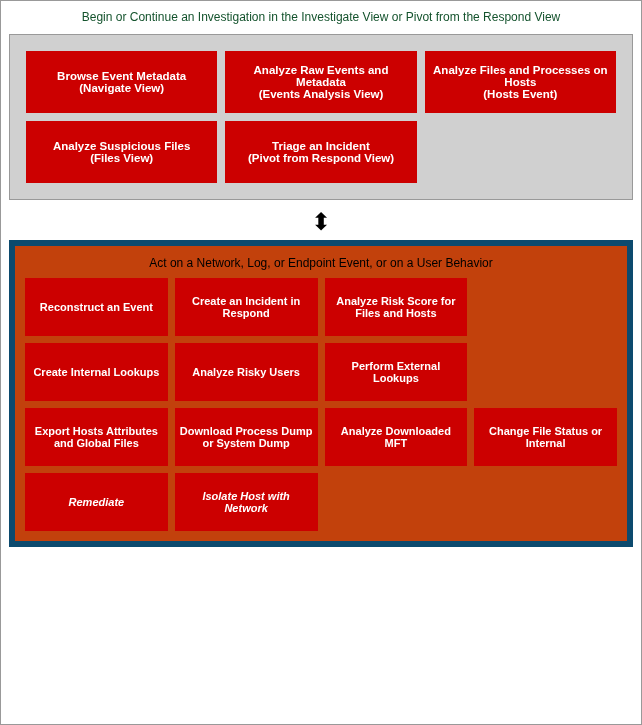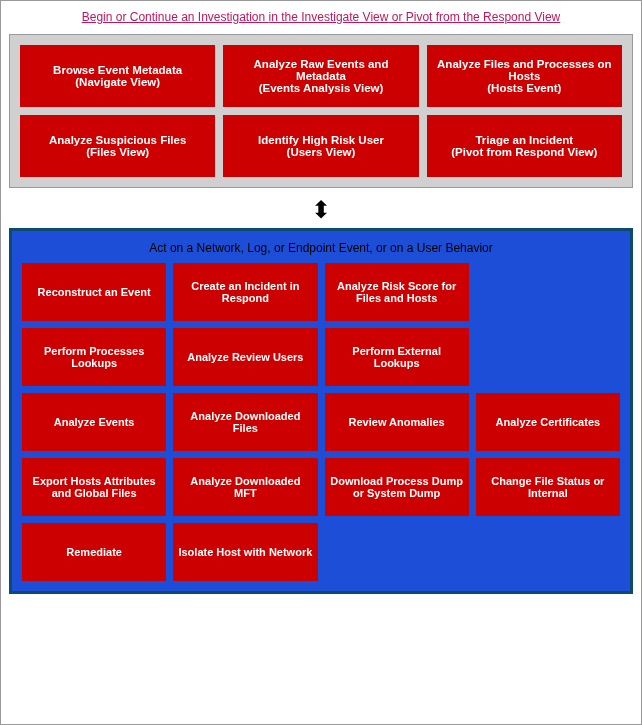--- a/index.html
+++ b/index.html
@@ -15,28 +15,27 @@
       padding: 8px;
     }
 
     .top-header {
       text-align: center;
       font-size: 12px;
       margin-bottom: 8px;
       line-height: 1.4;
     }
     .top-header span {
-      text-decoration: underline;
-      color: #be185d;
+      color: #14532d;
     }
 
     .top-section {
       background: #d0d0d0;
       border: 1px solid #999;
-      padding: 10px;
+      padding: 16px;
       margin-bottom: 4px;
     }
 
     .grid-2row {
       display: grid;
       grid-template-columns: repeat(3, 1fr);
       gap: 8px;
     }
 
     .red-box {
@@ -54,42 +53,43 @@
     }
 
     .arrow-section {
       text-align: center;
       font-size: 24px;
       padding: 4px 0;
       color: #000;
     }
 
     .bottom-section {
-      background: #1d4ed8;
-      border: 3px solid #0c4a6e;
+      background: #c2410c;
+      border: 6px solid #0c4a6e;
       padding: 10px;
     }
 
     .bottom-header {
       text-align: center;
       font-size: 12px;
       margin-bottom: 8px;
     }
 
     .grid-row {
       display: grid;
       grid-template-columns: repeat(4, 1fr);
       gap: 7px;
       margin-bottom: 7px;
     }
 
     .last-row {
       display: grid;
       grid-template-columns: repeat(4, 1fr);
       gap: 7px;
+      font-style: italic;
     }
 
     .red-box-sm {
       background: #cc0000;
       color: #fff;
       font-size: 11px;
       font-weight: bold;
       text-align: center;
       padding: 8px 5px;
       display: flex;
@@ -117,57 +117,49 @@
 
       <div class="red-box" style="white-space:pre-line;">Browse Event Metadata
 (Navigate View)</div>
       <div class="red-box" style="white-space:pre-line;">Analyze Raw Events and Metadata
 (Events Analysis View)</div>
       <div class="red-box" style="white-space:pre-line;">Analyze Files and Processes on Hosts
 (Hosts Event)</div>
 
       <div class="red-box" style="white-space:pre-line;">Analyze Suspicious Files
 (Files View)</div>
-      <div class="red-box" style="white-space:pre-line;">Identify High Risk User
-(Users View)</div>
       <div class="red-box" style="white-space:pre-line;">Triage an Incident
 (Pivot from Respond View)</div>
     </div>
   </div>
 
   <div class="arrow-section">
     <span>⬍</span>
   </div>
 
   <div class="bottom-section">
     <div class="bottom-header">Act on a Network, Log, or Endpoint Event, or on a User Behavior</div>
 
     <div class="grid-row">
       <div class="red-box-sm">Reconstruct an Event</div>
       <div class="red-box-sm">Create an Incident in Respond</div>
       <div class="red-box-sm">Analyze Risk Score for Files and Hosts</div>
     </div>
 
     <div class="grid-row">
-      <div class="red-box-sm">Perform Processes Lookups</div>
-      <div class="red-box-sm">Analyze Review Users</div>
+      <div class="red-box-sm">Create Internal Lookups</div>
+      <div class="red-box-sm">Analyze Risky Users</div>
       <div class="red-box-sm">Perform External Lookups</div>
     </div>
 
-    <div class="grid-row">
-      <div class="red-box-sm">Analyze Events</div>
-      <div class="red-box-sm">Analyze Downloaded Files</div>
-      <div class="red-box-sm">Review Anomalies</div>
-      <div class="red-box-sm">Analyze Certificates</div>
-    </div>
 
     <div class="grid-row">
       <div class="red-box-sm">Export Hosts Attributes and Global Files</div>
+      <div class="red-box-sm">Download Process Dump or System Dump</div>
       <div class="red-box-sm">Analyze Downloaded MFT</div>
-      <div class="red-box-sm">Download Process Dump or System Dump</div>
       <div class="red-box-sm">Change File Status or Internal</div>
     </div>
 
     <div class="last-row">
       <div class="red-box-sm">Remediate</div>
       <div class="red-box-sm">Isolate Host with Network</div>
       <div class="empty-cell"></div>
       <div class="empty-cell"></div>
     </div>
 

